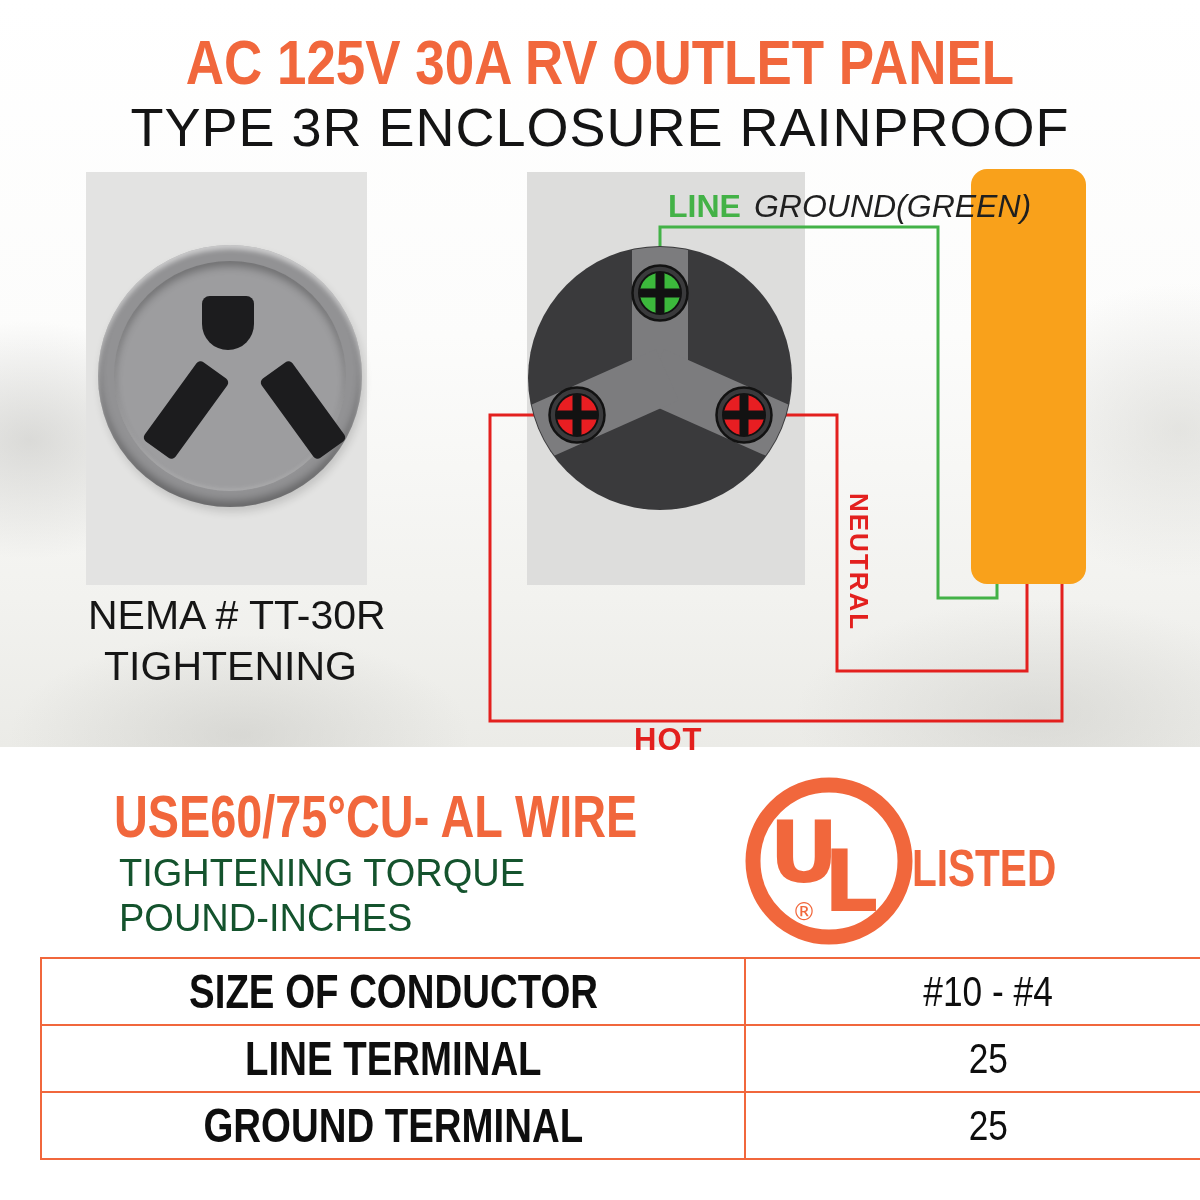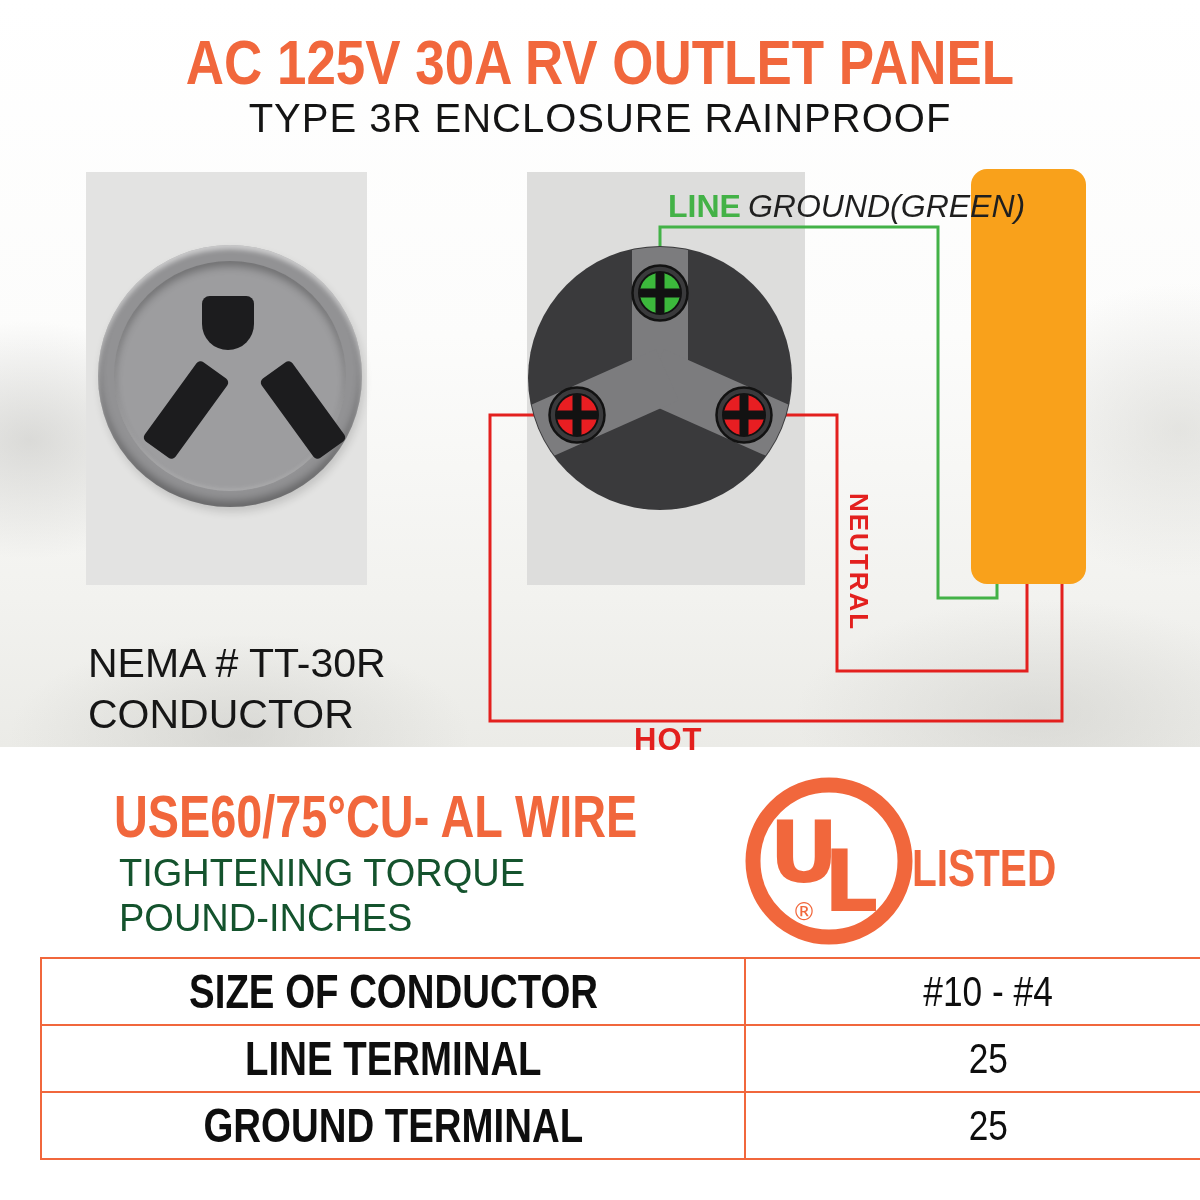--- a/index.html
+++ b/index.html
@@ -20,21 +20,21 @@
       linear-gradient(180deg, #ffffff 0%, #fcfcfb 45%, #f2f2ef 80%, #ebebe7 100%);
   }
 
   .title {
     position:absolute; left:0; top:26px; width:1200px; text-align:center;
     color:#f1673c; font-weight:bold; font-size:63px; letter-spacing:0;
     transform:scaleX(.84); transform-origin:center; white-space:nowrap;
   }
   .subtitle {
     position:absolute; left:0; top:96px; width:1200px; text-align:center;
-    color:#141414; font-size:40px; font-weight:400; letter-spacing:1px; white-space:nowrap;
+    color:#141414; font-size:54px; font-weight:400; letter-spacing:1px; white-space:nowrap;
   }
 
   
   .panel-left {
     position:absolute; left:86px; top:172px; width:281px; height:413px;
     background:#e3e3e2;
   }
   .recep-ring {
     position:absolute; left:98px; top:245px; width:264px; height:262px; border-radius:50%;
     background:#929294;
@@ -49,39 +49,39 @@
     position:absolute; left:104px; top:51px; width:52px; height:54px;
     background:#1c1c1e; border-radius:8px 8px 27px 27px;
   }
   .slot-a, .slot-b {
     position:absolute; width:38px; height:98px; background:#1c1c1e; border-radius:5px; top:116px;
   }
   .slot-a { left:53px;  transform:rotate(36deg); }
   .slot-b { left:170px; transform:rotate(-36deg); }
 
   .nema-caption {
-    position:absolute; left:88px; top:590px; width:285px; 
-    color:#161616; font-size:41px; line-height:51px; font-weight:400; white-space:nowrap;margin-top:48px;
+    position:absolute; left:88px; top:590px; width:285px; text-align:center;
+    color:#161616; font-size:41px; line-height:51px; font-weight:400; white-space:nowrap;
   }
 
   
   .panel-right {
     position:absolute; left:527px; top:172px; width:278px; height:413px;
     background:#dddddc;
   }
 
   svg.wire-layer { position:absolute; left:0; top:0; }
 
   .breaker-bar {
     position:absolute; left:971px; top:169px; width:115px; height:415px;
     background:#f9a11b; border-radius:16px;
   }
 
   .label-line-ground {
-    position:absolute; left:668px; top:188px; display:flex; gap:7px;
+    position:absolute; left:668px; top:188px; display:flex; gap:13px;
     font-size:32px; white-space:nowrap; align-items:baseline;
   }
   .label-line-ground .line   { color:#43b247; font-weight:bold; }
   .label-line-ground .ground { color:#1f1f1f; font-weight:400;font-style:italic; }
 
   .label-neutral {
     position:absolute; left:843px; top:493px;
     writing-mode:vertical-rl; color:#e3201e; font-weight:bold;
     font-size:26px; letter-spacing:2px; white-space:nowrap;
   }
@@ -140,21 +140,21 @@
       <div class="recep-face">
         <div class="slot-ground" style="left:88px; top:35px;"></div>
         <div class="slot-a" style="top:100px;"></div>
         <div class="slot-b" style="top:100px;"></div>
       </div>
     </div>
   </div>
 
   <div class="nema-caption">
     <div>NEMA # TT-30R</div>
-    <div>CONDUCTOR</div>
+    <div>TIGHTENING</div>
   </div>
 
   <div class="panel-right"></div>
 
   <svg class="wire-layer" width="1200" height="760" viewBox="0 0 1200 760">
 
     <polyline points="660,294 660,227 938,227 938,598 997,598 997,580" fill="none" stroke="#43b247" stroke-width="3"></polyline>
     <polyline points="746,415 837,415 837,671 1027,671 1027,580" fill="none" stroke="#e3201e" stroke-width="3"></polyline>
     <polyline points="575,415 490,415 490,721 1062,721 1062,580" fill="none" stroke="#e3201e" stroke-width="3"></polyline>
 

